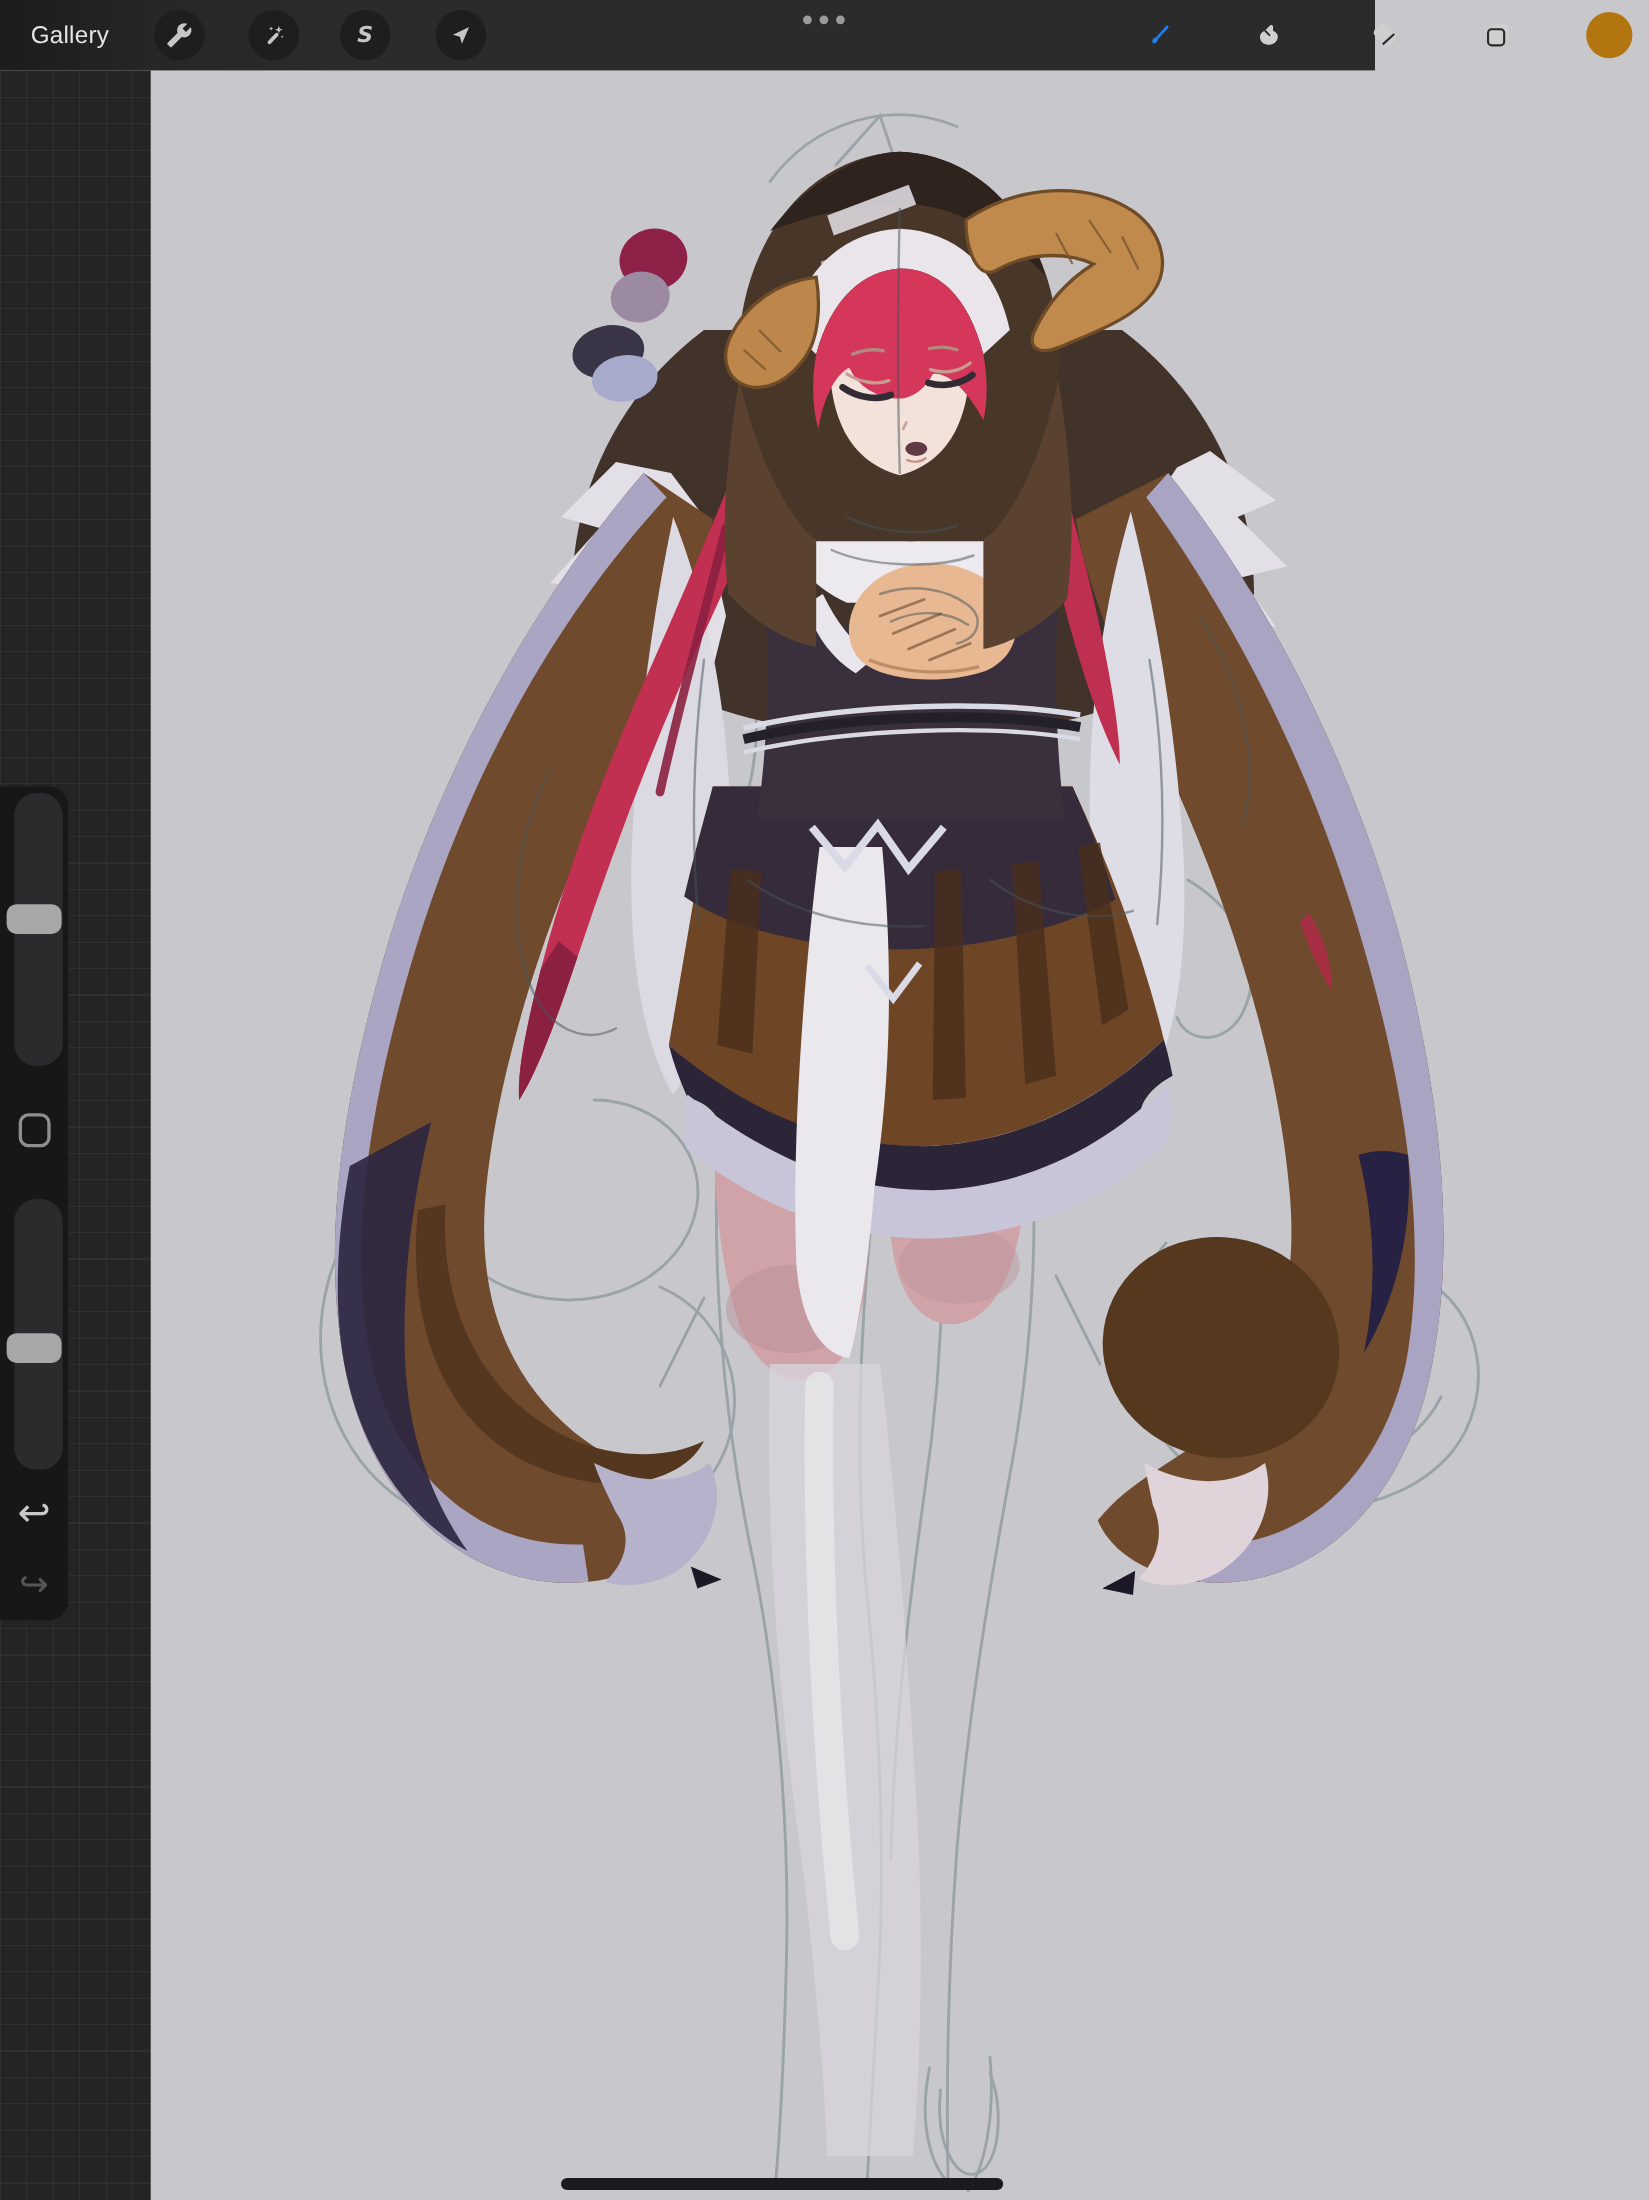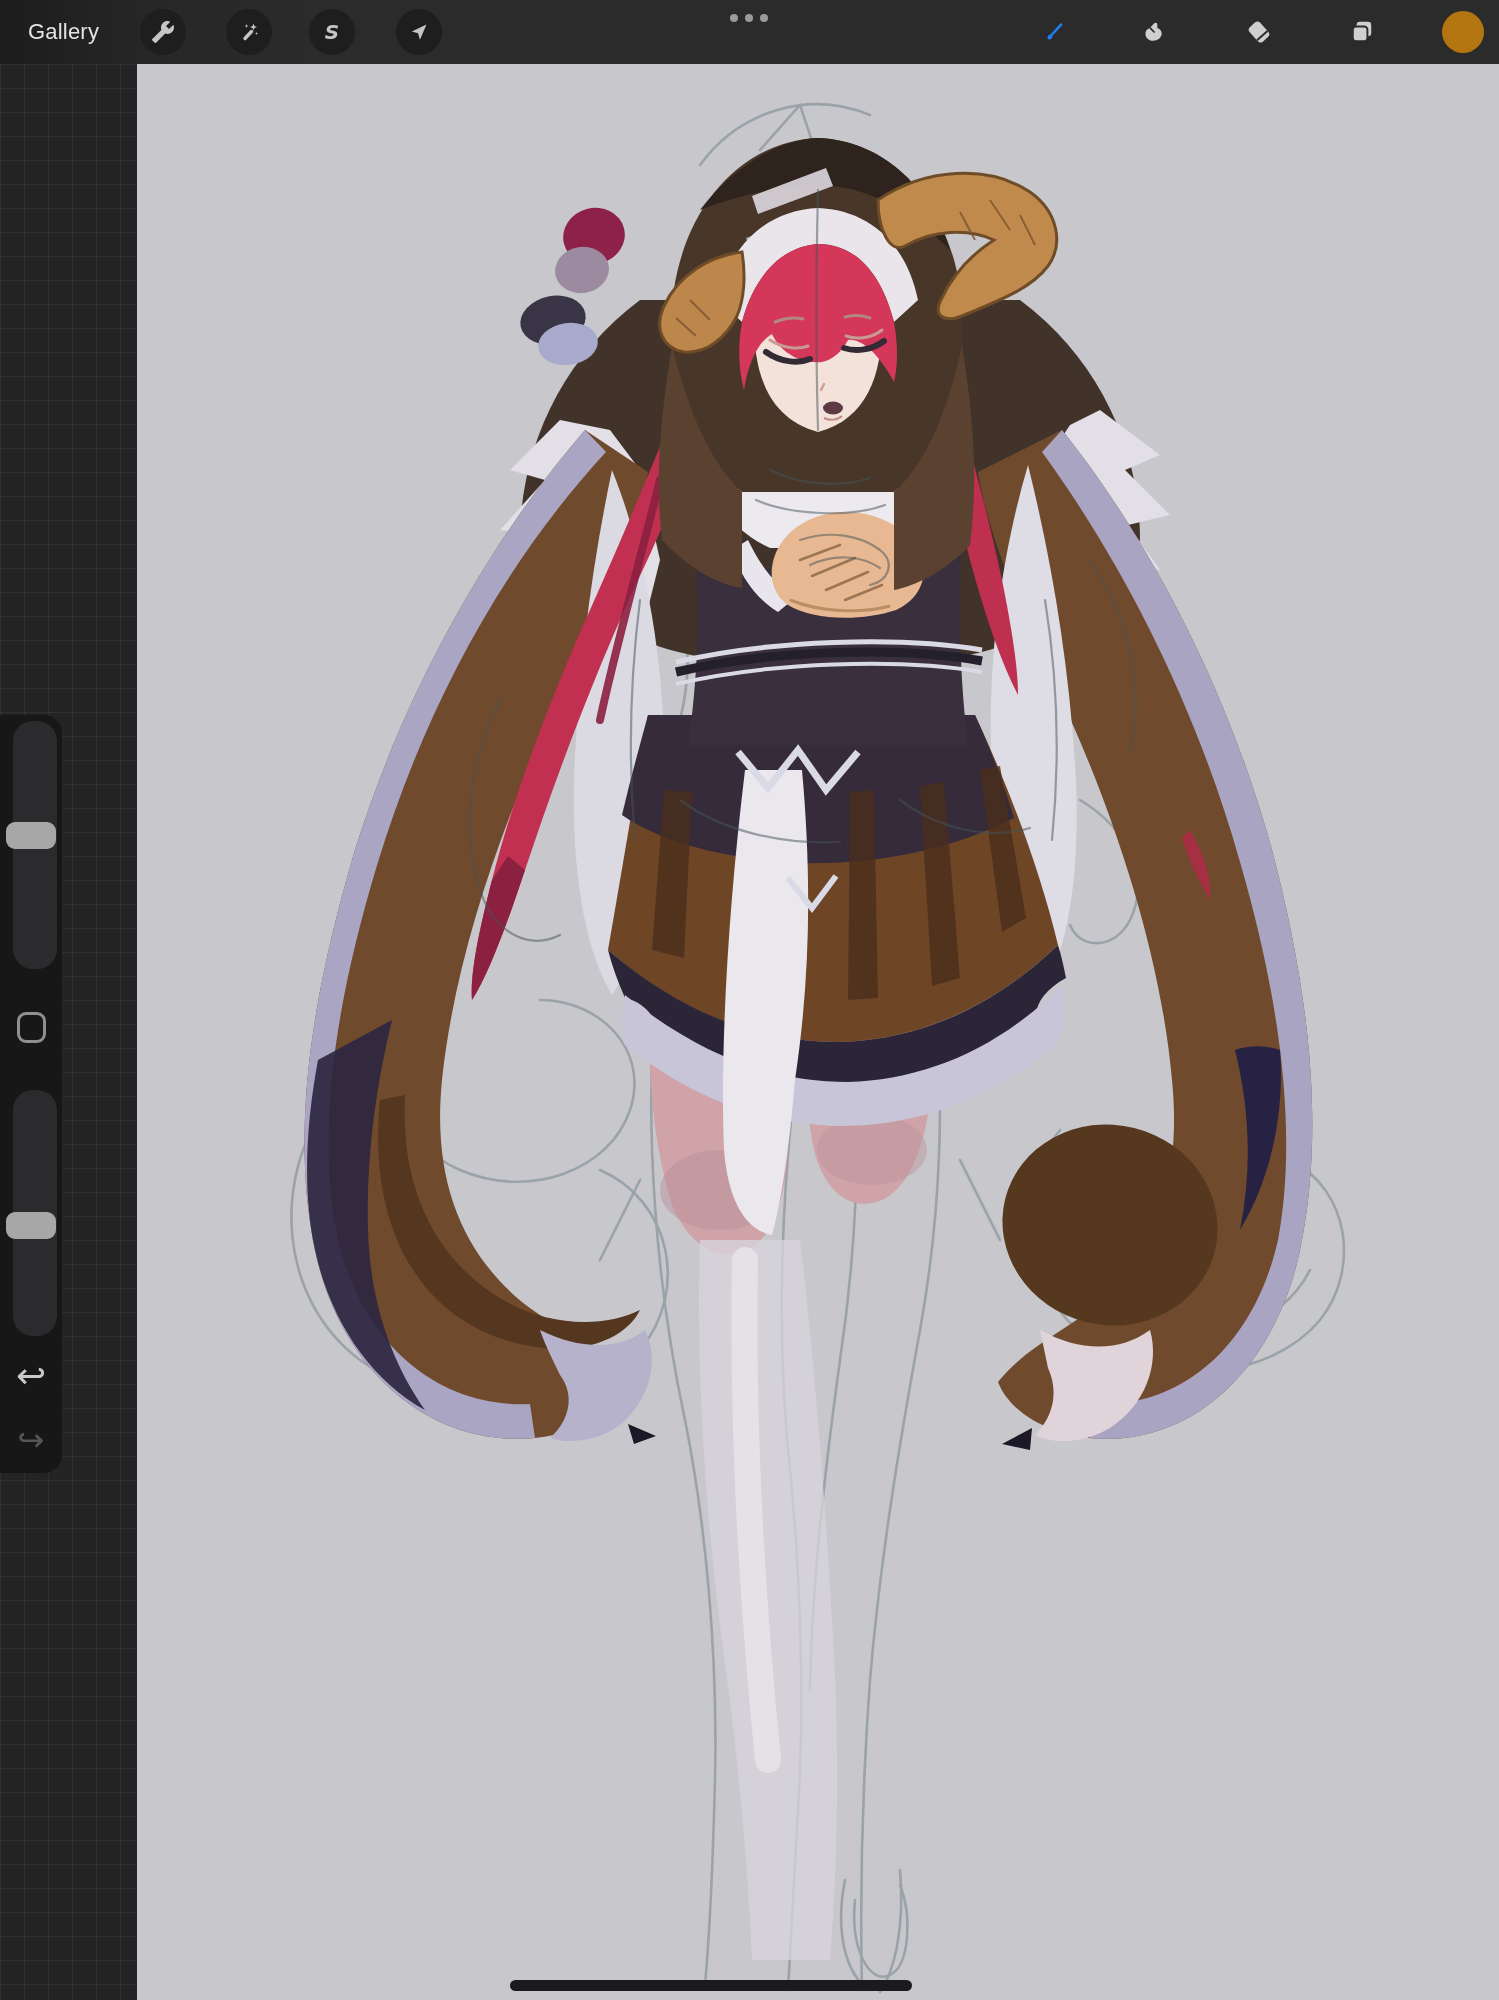--- a/index.html
+++ b/index.html
@@ -3,21 +3,21 @@
 <meta charset="utf-8">
 <style>
   html,body{margin:0;padding:0;}
   body{
     width:1499px;height:2000px;position:relative;overflow:hidden;
     background:#c8c7cc;font-family:"Liberation Sans",sans-serif;
     -webkit-font-smoothing:antialiased;
   }
   
   .topbar{
-    position:absolute;top:0;left:0;width:1499px;height:64px;z-index:40;
+    position:absolute;top:0;left:0;width:1250px;height:64px;z-index:40;
     background:linear-gradient(90deg,#1c1c1c 0px,#272727 150px,#2b2b2b 320px,#2b2b2b 100%);
   }
   .gallery{
     position:absolute;left:28px;top:0;height:64px;line-height:64px;
     font-size:22px;color:#e4e4e4;letter-spacing:.2px;
   }
   .circle-btn{
     position:absolute;top:9px;width:46px;height:46px;border-radius:50%;
     background:#1e1e1e;display:flex;align-items:center;justify-content:center;
   }

